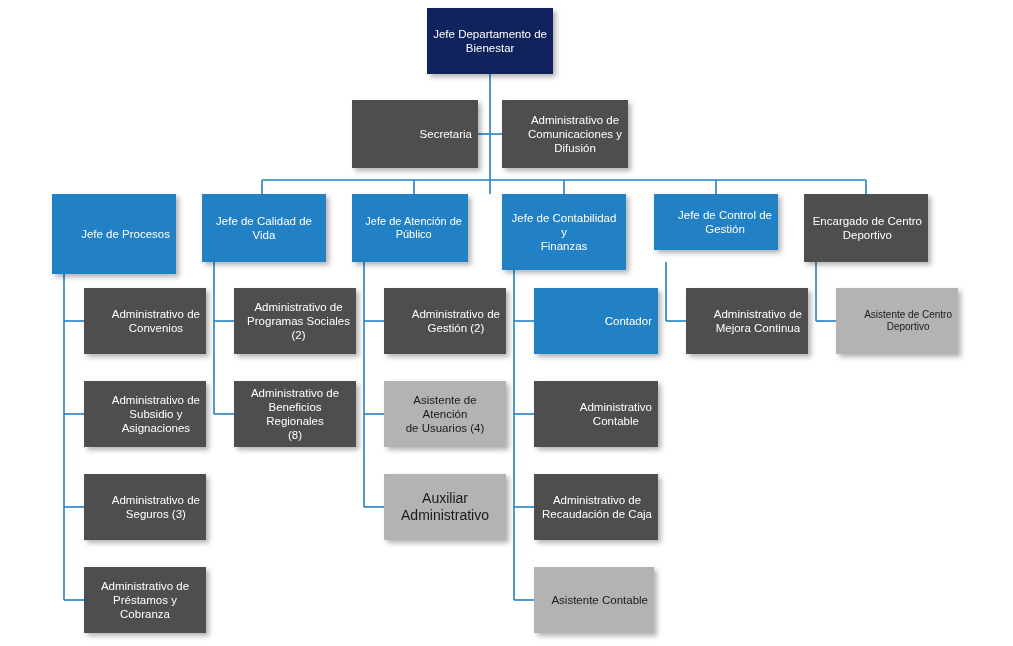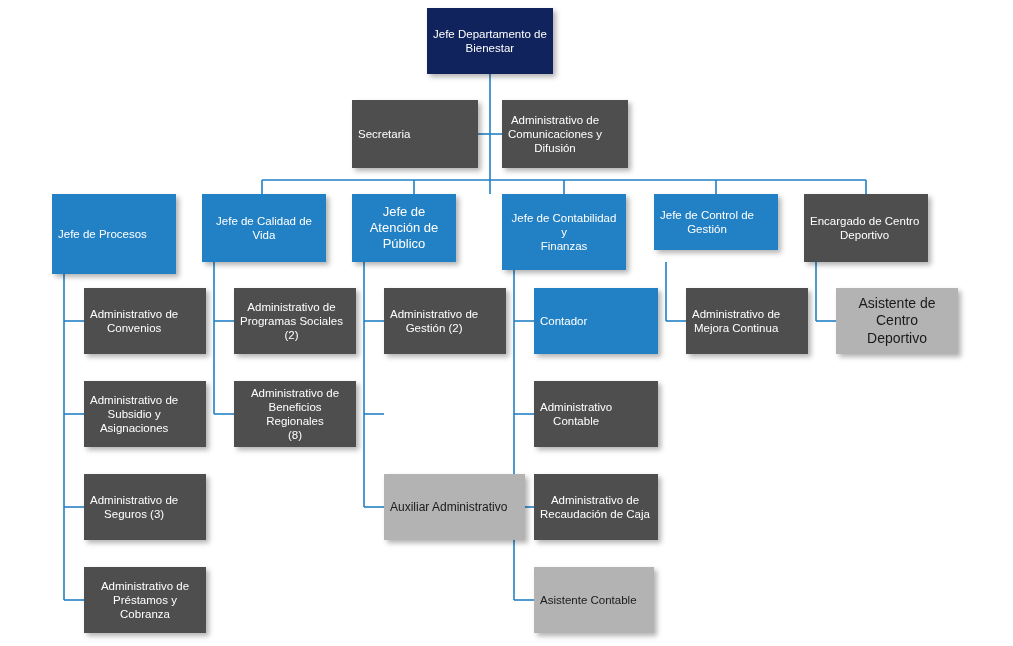--- a/index.html
+++ b/index.html
@@ -23,21 +23,21 @@
     top: 0;
     width: 1013px;
     height: 646px;
     pointer-events: none;
   }
   .node {
     position: absolute;
     box-sizing: border-box;
     display: flex;
     align-items: center;
-    justify-content: flex-start;
+    justify-content: flex-end;
     text-align: center;
     line-height: 1.22;
     padding: 2px 6px;
     white-space: pre-line;
     box-shadow: 3px 3px 5px rgba(0,0,0,0.30);
     z-index: 2;
   }
   .node-root {
     background: #10235c;
     color: #ffffff;
@@ -92,21 +92,21 @@
       <line x1="816" y1="321" x2="836" y2="321" stroke="#2281c4" stroke-width="1.6"></line>
     </svg>
 <div class="node node-root" style="left: 427px; top: 8px; width: 126px; height: 66px; font-size: 11.5px;"><span>Jefe Departamento de
 Bienestar</span></div>
     <div class="node node-dark" style="left: 352px; top: 100px; width: 126px; height: 68px; font-size: 11.5px;"><span>Secretaria</span></div>
     <div class="node node-dark" style="left: 502px; top: 100px; width: 126px; height: 68px; font-size: 11.5px;"><span>Administrativo de
 Comunicaciones y
 Difusión</span></div>
     <div class="node node-blue" style="left: 52px; top: 194px; width: 124px; height: 80px; font-size: 11.5px;"><span>Jefe de Procesos</span></div>
     <div class="node node-blue" style="left: 202px; top: 194px; width: 124px; height: 68px; font-size: 11.5px;"><span>Jefe de Calidad de Vida</span></div>
-    <div class="node node-blue" style="left: 352px; top: 194px; width: 104px; height: 68px; font-size: 13px;"><span>Jefe de Atención de
+    <div class="node node-blue" style="left: 352px; top: 194px; width: 116px; height: 68px; font-size: 11px;"><span>Jefe de Atención de
 Público</span></div>
     <div class="node node-blue" style="left: 502px; top: 194px; width: 124px; height: 76px; font-size: 11.5px;"><span>Jefe de Contabilidad y
 Finanzas</span></div>
     <div class="node node-blue" style="left: 654px; top: 194px; width: 124px; height: 56px; font-size: 11.5px;"><span>Jefe de Control de
 Gestión</span></div>
     <div class="node node-dark" style="left: 804px; top: 194px; width: 124px; height: 68px; font-size: 11.5px;"><span>Encargado de Centro
 Deportivo</span></div>
     <div class="node node-dark" style="left: 84px; top: 288px; width: 122px; height: 66px; font-size: 11.5px;"><span>Administrativo de
 Convenios</span></div>
     <div class="node node-dark" style="left: 84px; top: 381px; width: 122px; height: 66px; font-size: 11.5px;"><span>Administrativo de
@@ -117,24 +117,26 @@
     <div class="node node-dark" style="left: 84px; top: 567px; width: 122px; height: 66px; font-size: 11.5px;"><span>Administrativo de
 Préstamos y Cobranza</span></div>
     <div class="node node-dark" style="left: 234px; top: 288px; width: 122px; height: 66px; font-size: 11.5px;"><span>Administrativo de
 Programas Sociales
 (2)</span></div>
     <div class="node node-dark" style="left: 234px; top: 381px; width: 122px; height: 66px; font-size: 11.5px;"><span>Administrativo de
 Beneficios Regionales
 (8)</span></div>
     <div class="node node-dark" style="left: 384px; top: 288px; width: 122px; height: 66px; font-size: 11.5px;"><span>Administrativo de
 Gestión (2)</span></div>
-    <div class="node node-light" style="left: 384px; top: 474px; width: 141px; height: 66px; font-size: 12px;"><span>Auxiliar Administrativo</span></div>
+    <div class="node node-light" style="left: 384px; top: 381px; width: 122px; height: 66px; font-size: 11.5px;"><span>Asistente de Atención
+de Usuarios (4)</span></div>
+    <div class="node node-light" style="left: 384px; top: 474px; width: 122px; height: 66px; font-size: 14px;"><span>Auxiliar Administrativo</span></div>
     <div class="node node-blue" style="left: 534px; top: 288px; width: 124px; height: 66px; font-size: 11.5px;"><span>Contador</span></div>
     <div class="node node-dark" style="left: 534px; top: 381px; width: 124px; height: 66px; font-size: 11.5px;"><span>Administrativo
 Contable</span></div>
     <div class="node node-dark" style="left: 534px; top: 474px; width: 124px; height: 66px; font-size: 11.5px;"><span>Administrativo de
 Recaudación de Caja</span></div>
     <div class="node node-light" style="left: 534px; top: 567px; width: 120px; height: 66px; font-size: 11.5px;"><span>Asistente Contable</span></div>
     <div class="node node-dark" style="left: 686px; top: 288px; width: 122px; height: 66px; font-size: 11.5px;"><span>Administrativo de
 Mejora Continua</span></div>
-    <div class="node node-light" style="left: 836px; top: 288px; width: 122px; height: 66px; font-size: 14px;"><span>Asistente de Centro
+    <div class="node node-light" style="left: 836px; top: 288px; width: 122px; height: 66px; font-size: 10px;"><span>Asistente de Centro
 Deportivo</span></div>
   </div>
 
 </body></html>

